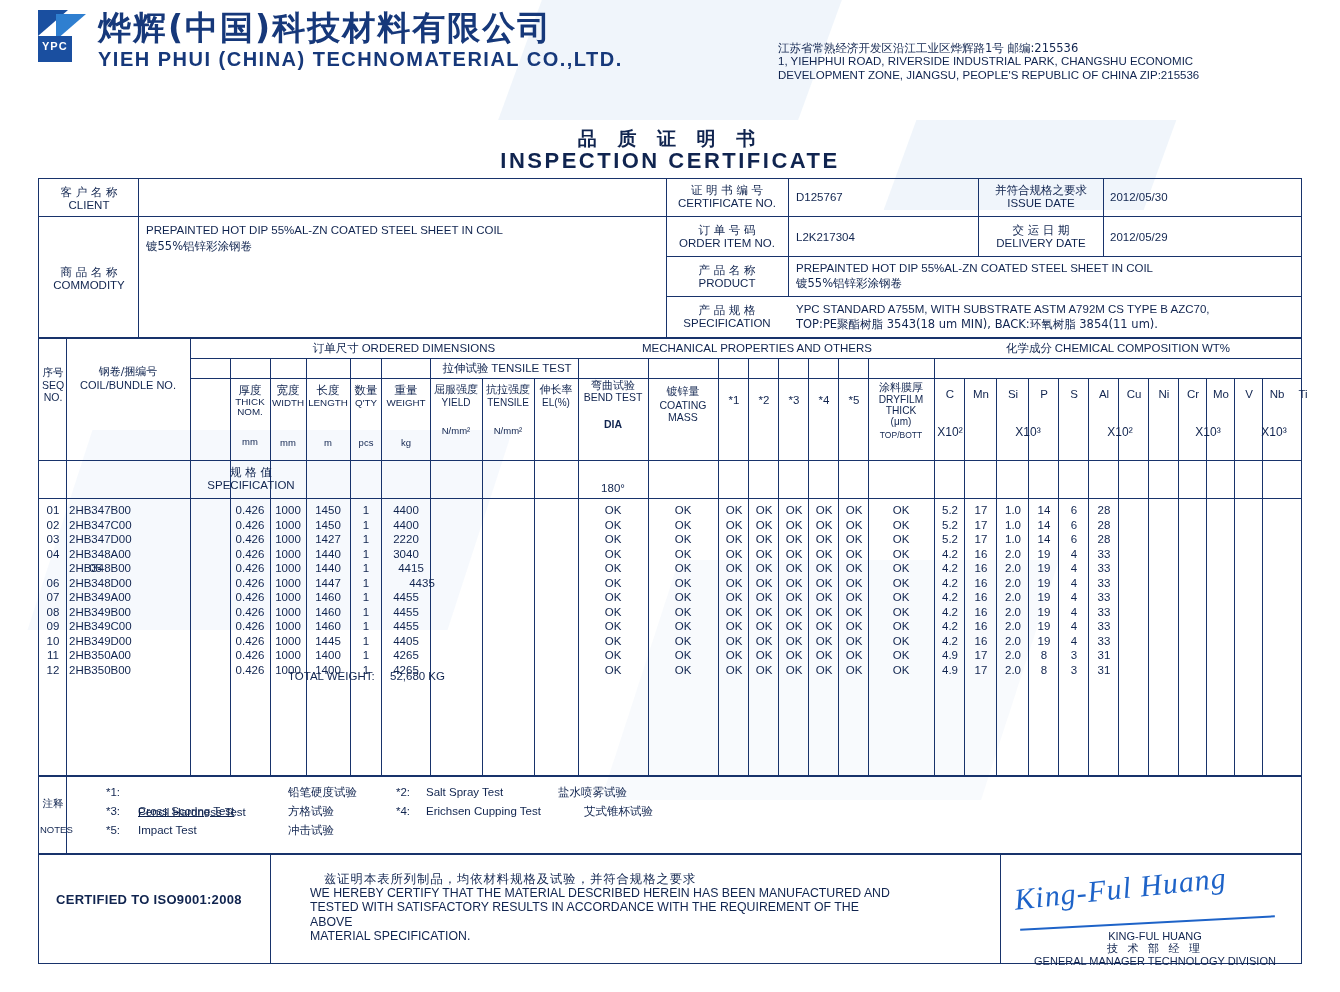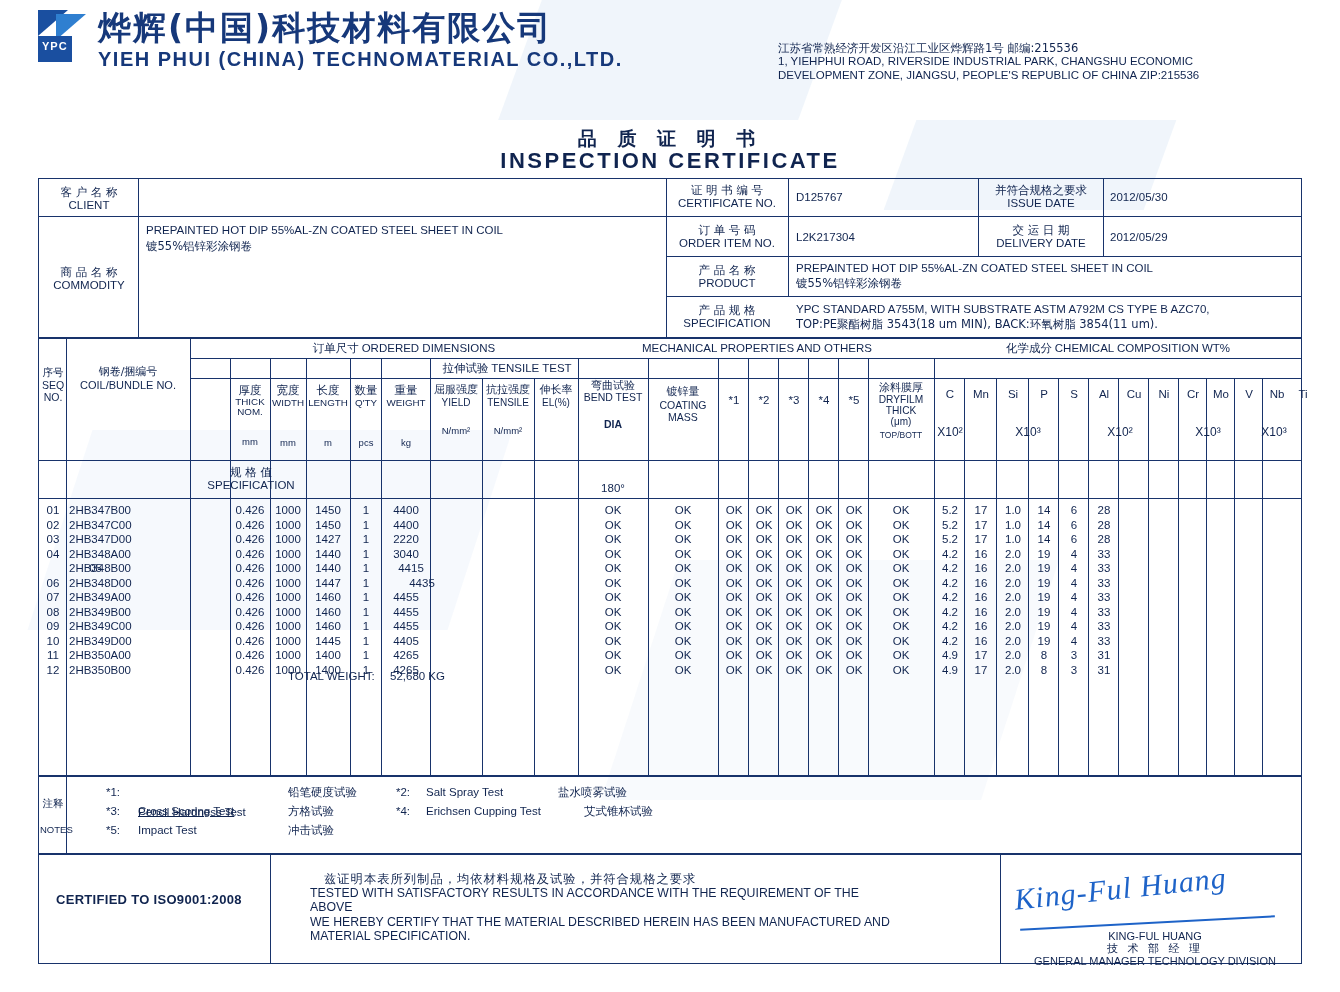--- a/index.html
+++ b/index.html
@@ -638,22 +638,22 @@
   <div class="foot">
     <div class="frame" style="left:0;top:0;width:1264px;height:110px;"></div>
     <div class="vline" style="left:232px;top:0;height:110px;"></div>
     <div class="vline" style="left:962px;top:0;height:110px;"></div>
   </div>
 
   <div class="iso">CERTIFIED TO ISO9001:2008</div>
 
   <div class="certtext">
     <div class="cnline" style="font-family:'DejaVu Sans',sans-serif;">兹证明本表所列制品，均依材料规格及试验，并符合规格之要求</div>
+    <div>WE HEREBY CERTIFY THAT THE MATERIAL DESCRIBED HEREIN HAS BEEN MANUFACTURED AND</div>
     <div>TESTED WITH SATISFACTORY RESULTS IN ACCORDANCE WITH THE REQUIREMENT OF THE ABOVE</div>
-    <div>WE HEREBY CERTIFY THAT THE MATERIAL DESCRIBED HEREIN HAS BEEN MANUFACTURED AND</div>
     <div>MATERIAL SPECIFICATION.</div>
   </div>
 
   <div class="sig">King-Ful Huang</div>
   <div class="sig-under"></div>
   <div class="sigcap">
     <div>KING-FUL HUANG</div>
     <div class="cn">技 术 部 经 理</div>
     <div>GENERAL MANAGER TECHNOLOGY DIVISION</div>
   </div>

